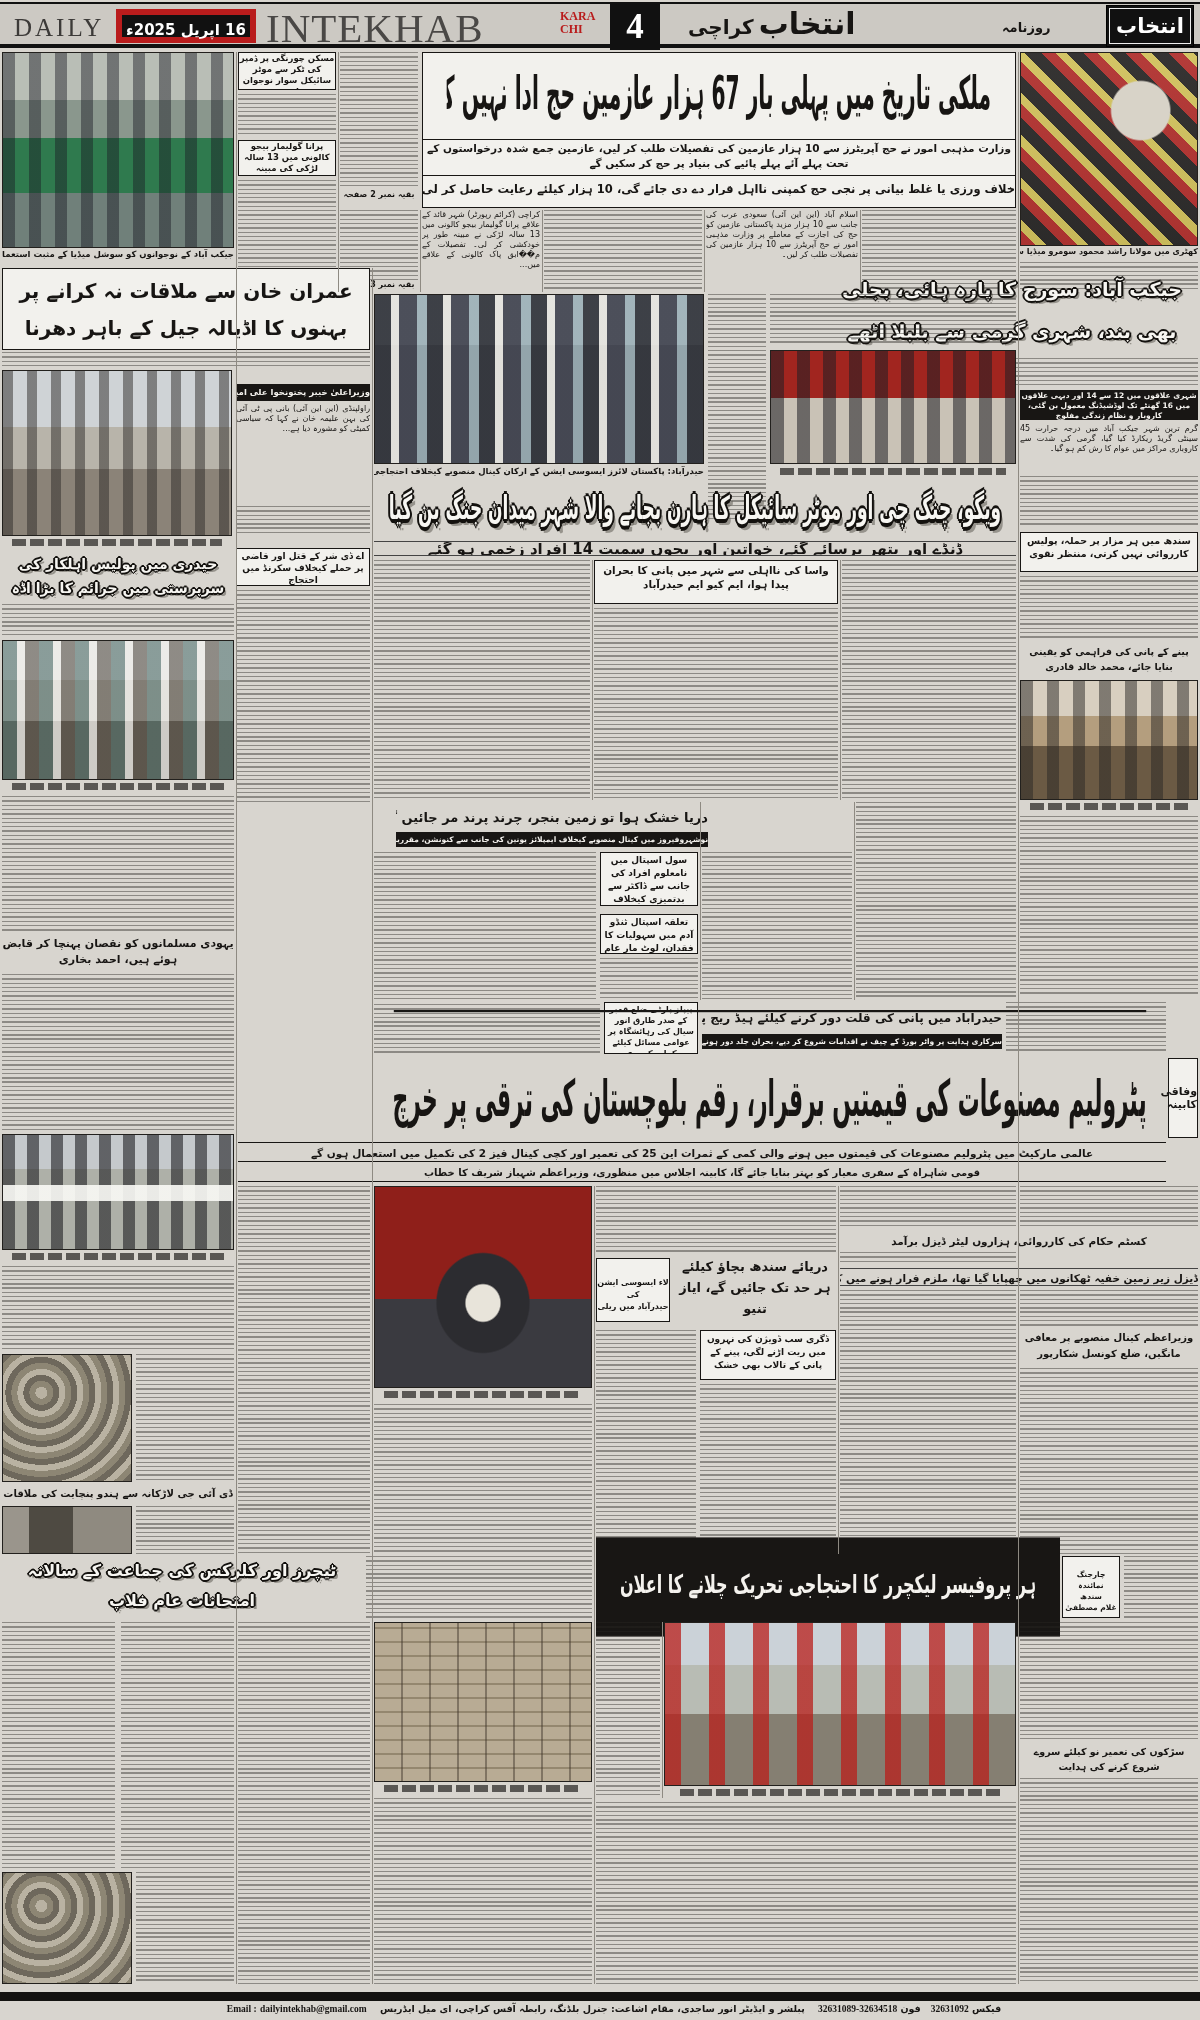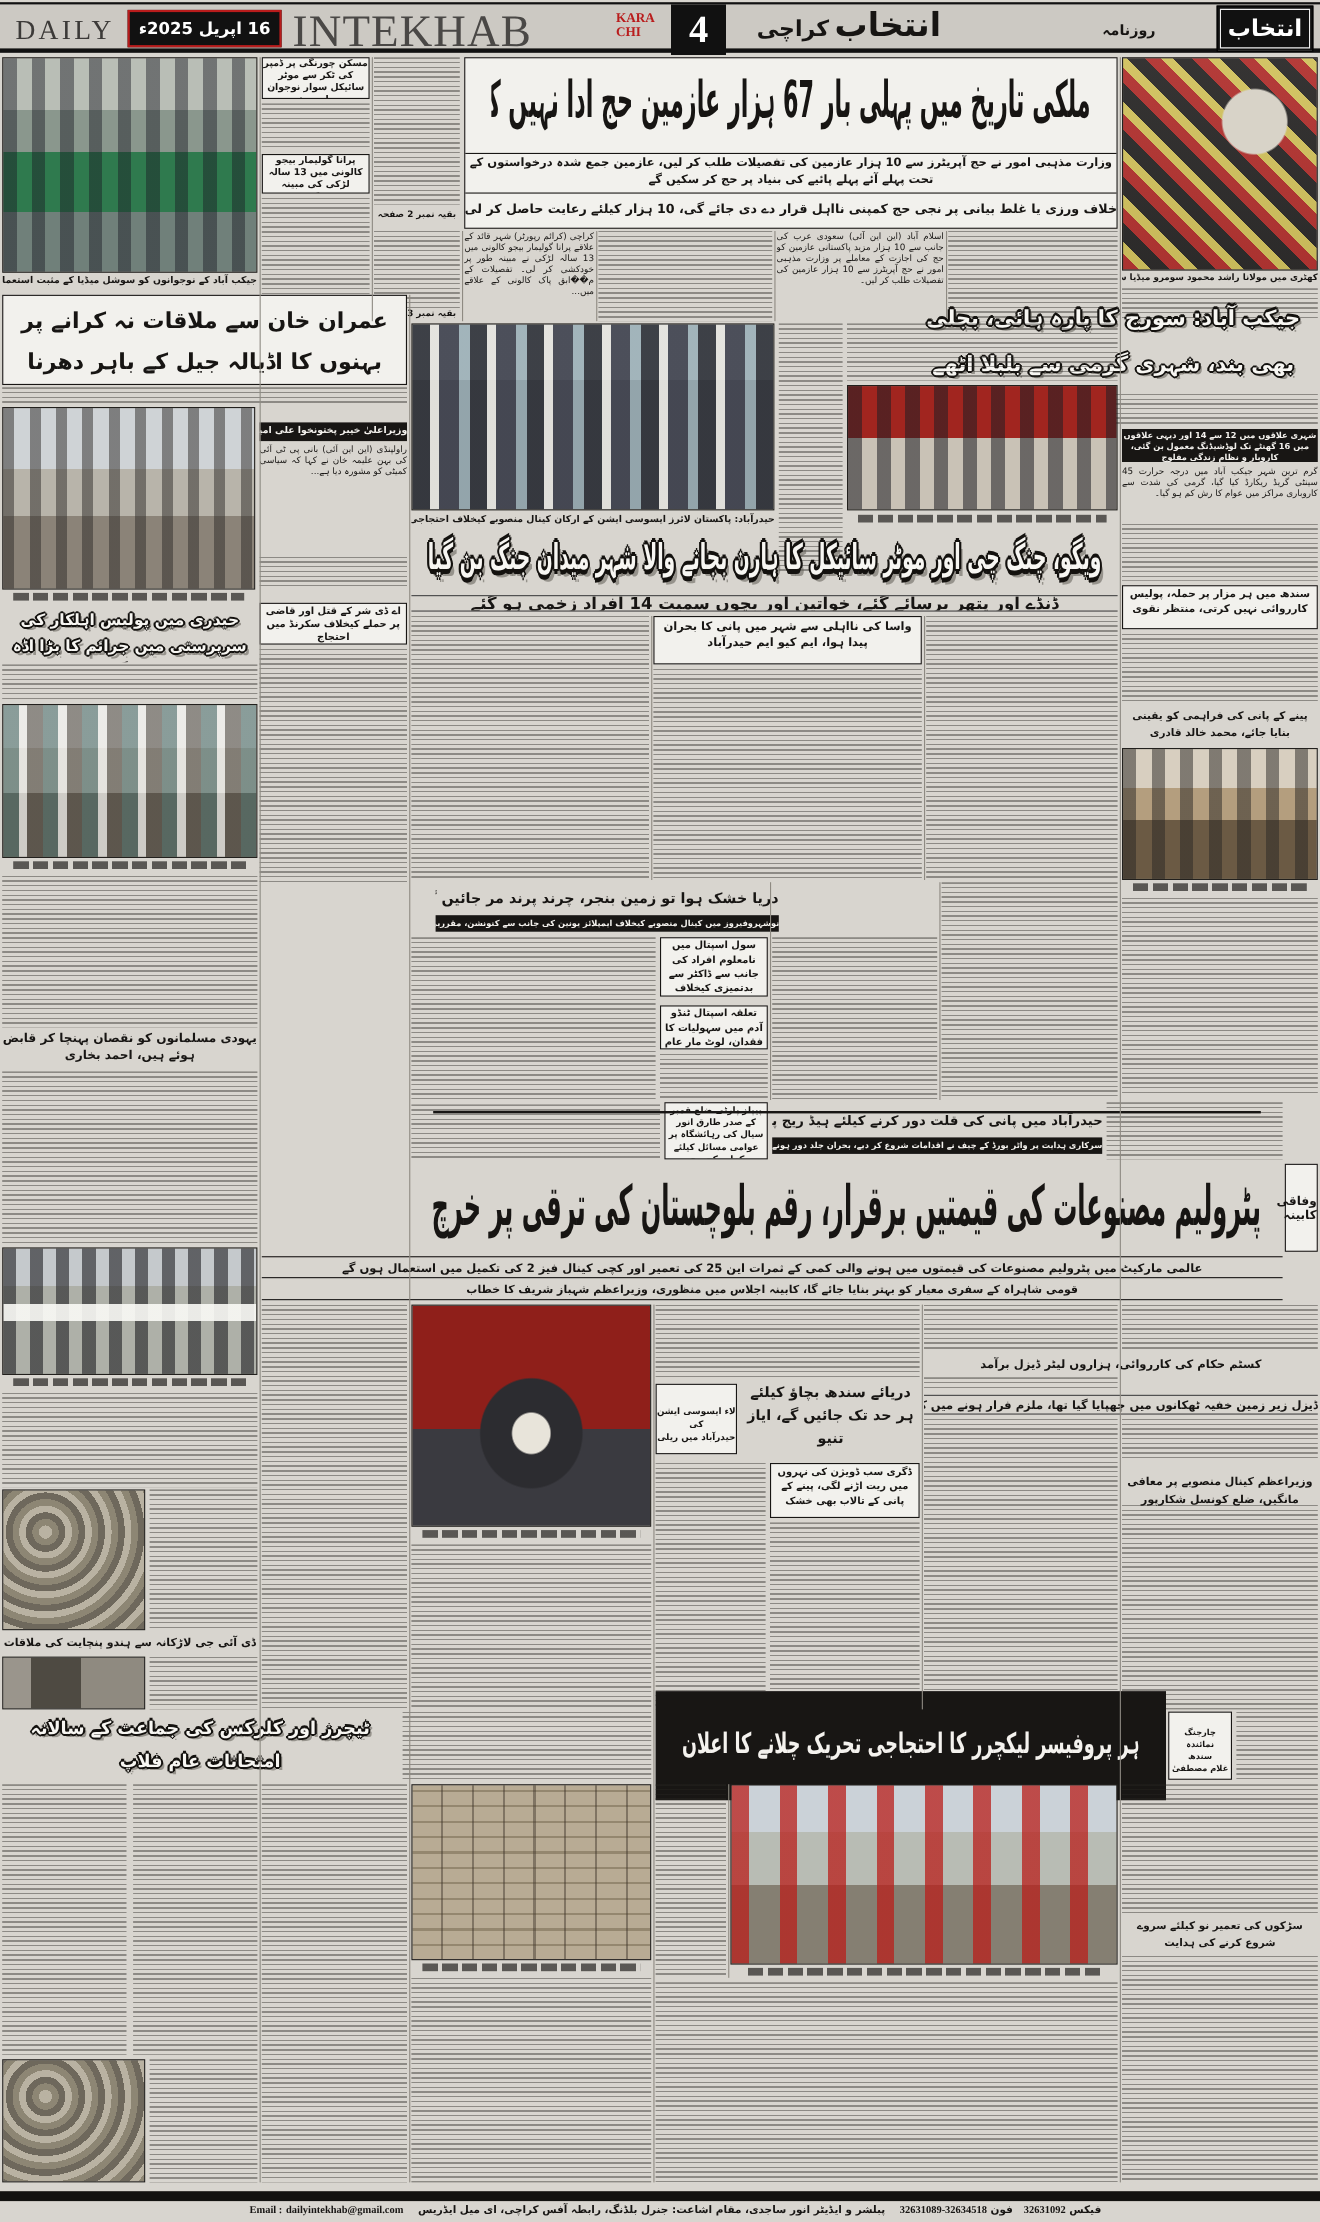--- a/index.html
+++ b/index.html
@@ -33,21 +33,21 @@
   .ph-rally{background:repeating-linear-gradient(90deg,rgba(185,30,26,.75) 0 16px,transparent 16px 44px),linear-gradient(180deg,#cbd2d8 0 26%,#b8bcb4 26% 56%,#857f72 56% 100%);}
   .ph-cleric{background:radial-gradient(ellipse at 50% 58%,#e8e4da 0 11%,#2c2c30 12% 30%,transparent 31%),linear-gradient(180deg,#8f1f1a 0 56%,#3a3a40 56% 100%);}
 </style>
 </head>
 <body>
 
 <div class="page">
 
   <div class="abs" style="left:0;top:2px;width:1200px;height:46px;border-top:2px solid #111;border-bottom:4px solid #111;background:#ccc9c3;">
     <div class="abs lat" style="left:14px;top:10px;font-size:25px;letter-spacing:3px;color:#3c3a38;">DAILY</div>
-    <div class="abs" style="left:116px;top:5px;width:140px;height:34px;border:2px solid #b91c1c;background:#111;">
+    <div class="abs" style="left:116px;top:5px;width:140px;height:34px;border:6px solid #b91c1c;background:#111;">
       <div class="ur" style="color:#fff;font-weight:bold;font-size:15px;text-align:center;line-height:30px;">16 اپریل 2025ء</div>
     </div>
     <div class="abs lat" style="left:266px;top:0;font-size:41px;color:#4a4846;letter-spacing:1px;">INTEKHAB</div>
     <div class="abs lat" style="left:560px;top:6px;font-size:12px;font-weight:bold;color:#b91c1c;line-height:13px;">
       <div>KARA</div>
       <div>CHI</div>
     </div>
     <div class="abs lat" style="left:610px;top:0;width:50px;height:46px;background:#111;color:#fff;font-size:35px;font-weight:bold;text-align:center;line-height:46px;">
       <span>4</span>
     </div>
@@ -197,21 +197,21 @@
   <div class="abs tx" style="left:700px;top:1384px;width:136px;height:170px;"></div>
 
   <div class="abs tx" style="left:840px;top:1186px;width:176px;height:42px;"></div>
   <div class="abs mh ur" style="left:840px;top:1232px;width:358px;height:18px;font-size:10.5px;line-height:18px;white-space:nowrap;">کسٹم حکام کی کارروائی، ہزاروں لیٹر ڈیزل برآمد</div>
   <div class="abs tx" style="left:840px;top:1252px;width:176px;height:12px;"></div>
   <div class="abs mh ur" style="left:840px;top:1268px;width:358px;height:18px;font-size:10.5px;line-height:18px;white-space:nowrap;border-top:1px solid #444;border-bottom:1px solid #444;">ڈیزل زیر زمین خفیہ ٹھکانوں میں چھپایا گیا تھا، ملزم فرار ہونے میں کامیاب</div>
   <div class="abs tx" style="left:840px;top:1290px;width:176px;height:264px;"></div>
 
   <div class="abs tx" style="left:1020px;top:1186px;width:178px;height:42px;"></div>
   <div class="abs tx" style="left:1020px;top:1290px;width:178px;height:36px;"></div>
-  <div class="abs mh ur" style="left:1020px;top:1330px;width:178px;height:34px;font-size:10px;line-height:16px;margin-top:10px;">وزیراعظم کینال منصوبے پر معافی مانگیں، ضلع کونسل شکارپور</div>
+  <div class="abs mh ur" style="left:1020px;top:1330px;width:178px;height:34px;font-size:10px;line-height:16px;">وزیراعظم کینال منصوبے پر معافی مانگیں، ضلع کونسل شکارپور</div>
   <div class="abs tx" style="left:1020px;top:1368px;width:178px;height:186px;"></div>
 
   <div class="abs mh ol ur" style="left:2px;top:1556px;width:360px;height:62px;font-size:16px;line-height:30px;font-weight:bold;">ٹیچرز اور کلرکس کی جماعت کے سالانہ امتحانات عام فلاپ</div>
   <div class="abs tx" style="left:366px;top:1556px;width:226px;height:62px;"></div>
   <div class="abs rev big ur" style="left:596px;top:1556px;width:464px;height:62px;line-height:60px;font-size:16px;transform:scale(1,1.6);transform-origin:50% 50%;font-weight:bold;">ہر پروفیسر لیکچرر کا احتجاجی تحریک چلانے کا اعلان</div>
   <div class="abs bx" style="left:1062px;top:1556px;width:58px;height:62px;text-align:center;font-weight:bold;font-size:7.5px;line-height:11px;padding-top:12px;">
     <div class="ur">چارجنگ نمائندہ</div>
     <div class="ur">سندھ</div>
     <div class="ur">غلام مصطفیٰ</div>
   </div>

